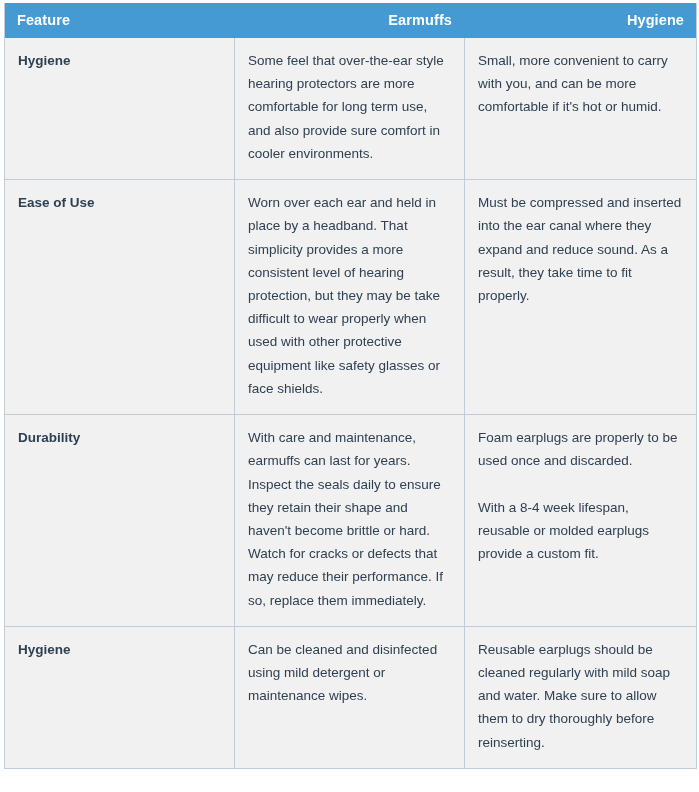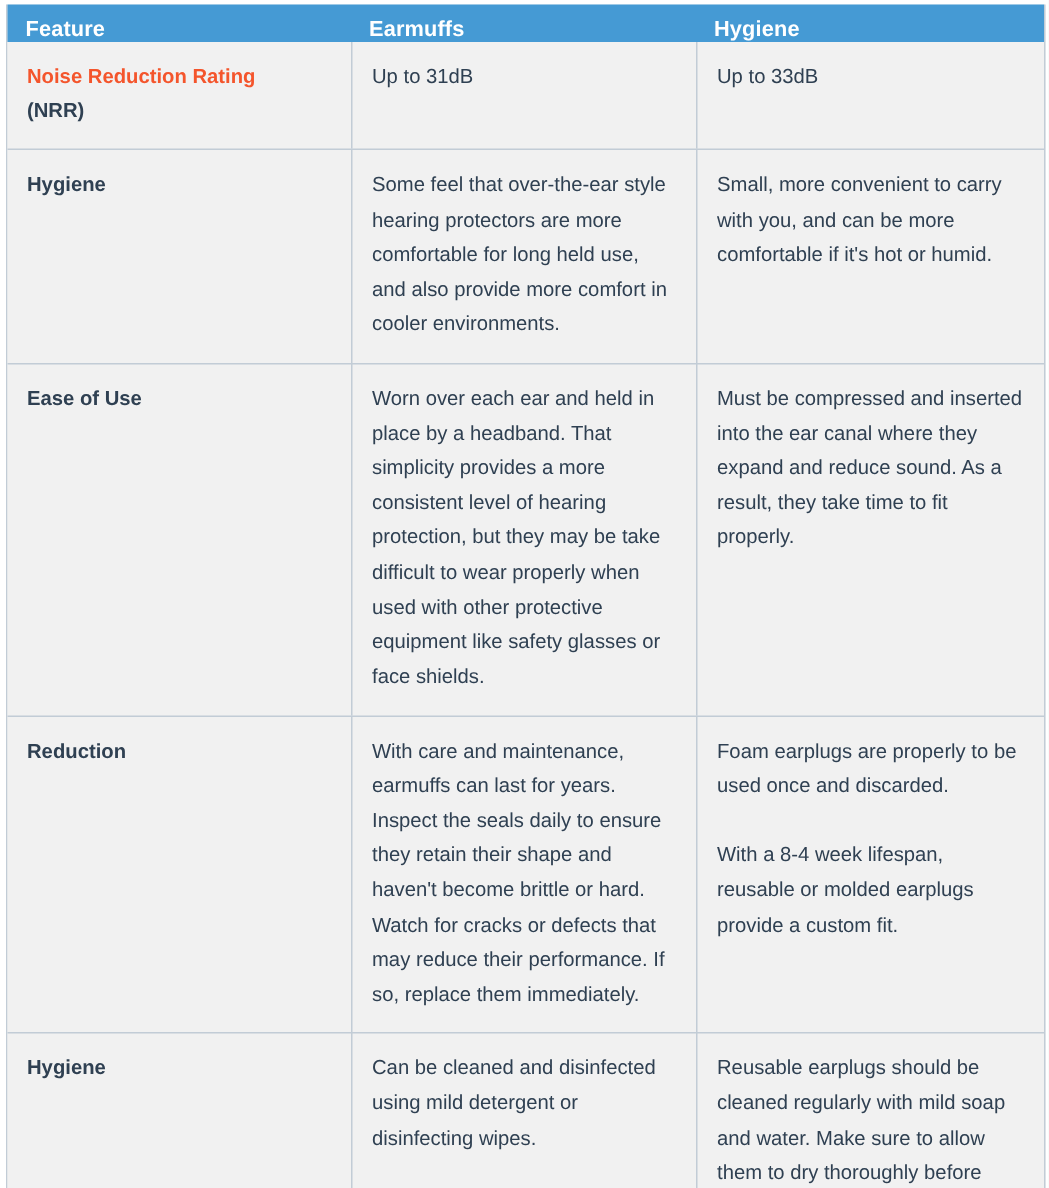--- a/index.html
+++ b/index.html
@@ -34,29 +34,29 @@
   
   col.c1 { width: 229px; }
   col.c2 { width: 230px; }
   col.c3 { width: 232px; }
 
   thead th {
     background: #459ad4;
     color: #ffffff;
     font-size: 14.5px;
     font-weight: bold;
-    padding: 9px 12px 0 12px;
+    padding: 9px 12px 10px 12px;
     letter-spacing: 0.1px;
     vertical-align: middle;
   }
   th.col-feature {
     text-align: left;
   }
   th.col-center {
-    text-align: left;
+    text-align: right;
   }
 
   tbody td {
     background: #f1f1f1;
     vertical-align: top;
     font-size: 13.5px;
     line-height: 1.72;
     color: #2f4052;
     padding: 11px 14px 14px 13px;
     border-top: 1px solid #c2ccd6;
@@ -100,60 +100,51 @@
     </colgroup>
     <thead>
       <tr>
         <th class="col-feature">Feature</th>
         <th class="col-center">Earmuffs</th>
         <th class="col-center">Hygiene</th>
       </tr>
     </thead>
     <tbody id="table-body">
         <tr>
-          <td class="feature-cell"><span class="nrr-highlight">Noise Reduction Rating</span><br><span class="nrr-sub">(NRR)</span></td>
-          <td>
-            <p class="para">Up to 31dB</p>
-          </td>
-          <td>
-            <p class="para">Up to 33dB</p>
-          </td>
-        </tr>
-        <tr>
           <td class="feature-cell"><span>Hygiene</span></td>
           <td>
-            <p class="para">Some feel that over-the-ear style hearing protectors are more comfortable for long held use, and also provide more comfort in cooler environments.</p>
+            <p class="para">Some feel that over-the-ear style hearing protectors are more comfortable for long term use, and also provide sure comfort in cooler environments.</p>
           </td>
           <td>
             <p class="para">Small, more convenient to carry with you, and can be more comfortable if it's hot or humid.</p>
           </td>
         </tr>
         <tr>
           <td class="feature-cell"><span>Ease of Use</span></td>
           <td>
             <p class="para">Worn over each ear and held in place by a headband. That simplicity provides a more consistent level of hearing protection, but they may be take difficult to wear properly when used with other protective equipment like safety glasses or face shields.</p>
           </td>
           <td>
             <p class="para">Must be compressed and inserted into the ear canal where they expand and reduce sound. As a result, they take time to fit properly.</p>
           </td>
         </tr>
         <tr>
-          <td class="feature-cell"><span>Reduction</span></td>
+          <td class="feature-cell"><span>Durability</span></td>
           <td>
             <p class="para">With care and maintenance, earmuffs can last for years. Inspect the seals daily to ensure they retain their shape and haven't become brittle or hard. Watch for cracks or defects that may reduce their performance. If so, replace them immediately.</p>
           </td>
           <td>
             <p class="para">Foam earplugs are properly to be used once and discarded.</p>
             <p class="para">With a 8-4 week lifespan, reusable or molded earplugs provide a custom fit.</p>
           </td>
         </tr>
         <tr>
           <td class="feature-cell"><span>Hygiene</span></td>
           <td>
-            <p class="para">Can be cleaned and disinfected using mild detergent or disinfecting wipes.</p>
+            <p class="para">Can be cleaned and disinfected using mild detergent or maintenance wipes.</p>
           </td>
           <td>
             <p class="para">Reusable earplugs should be cleaned regularly with mild soap and water. Make sure to allow them to dry thoroughly before reinserting.</p>
           </td>
         </tr>
       </tbody>
   </table>
 </div>
 
 </body></html>

